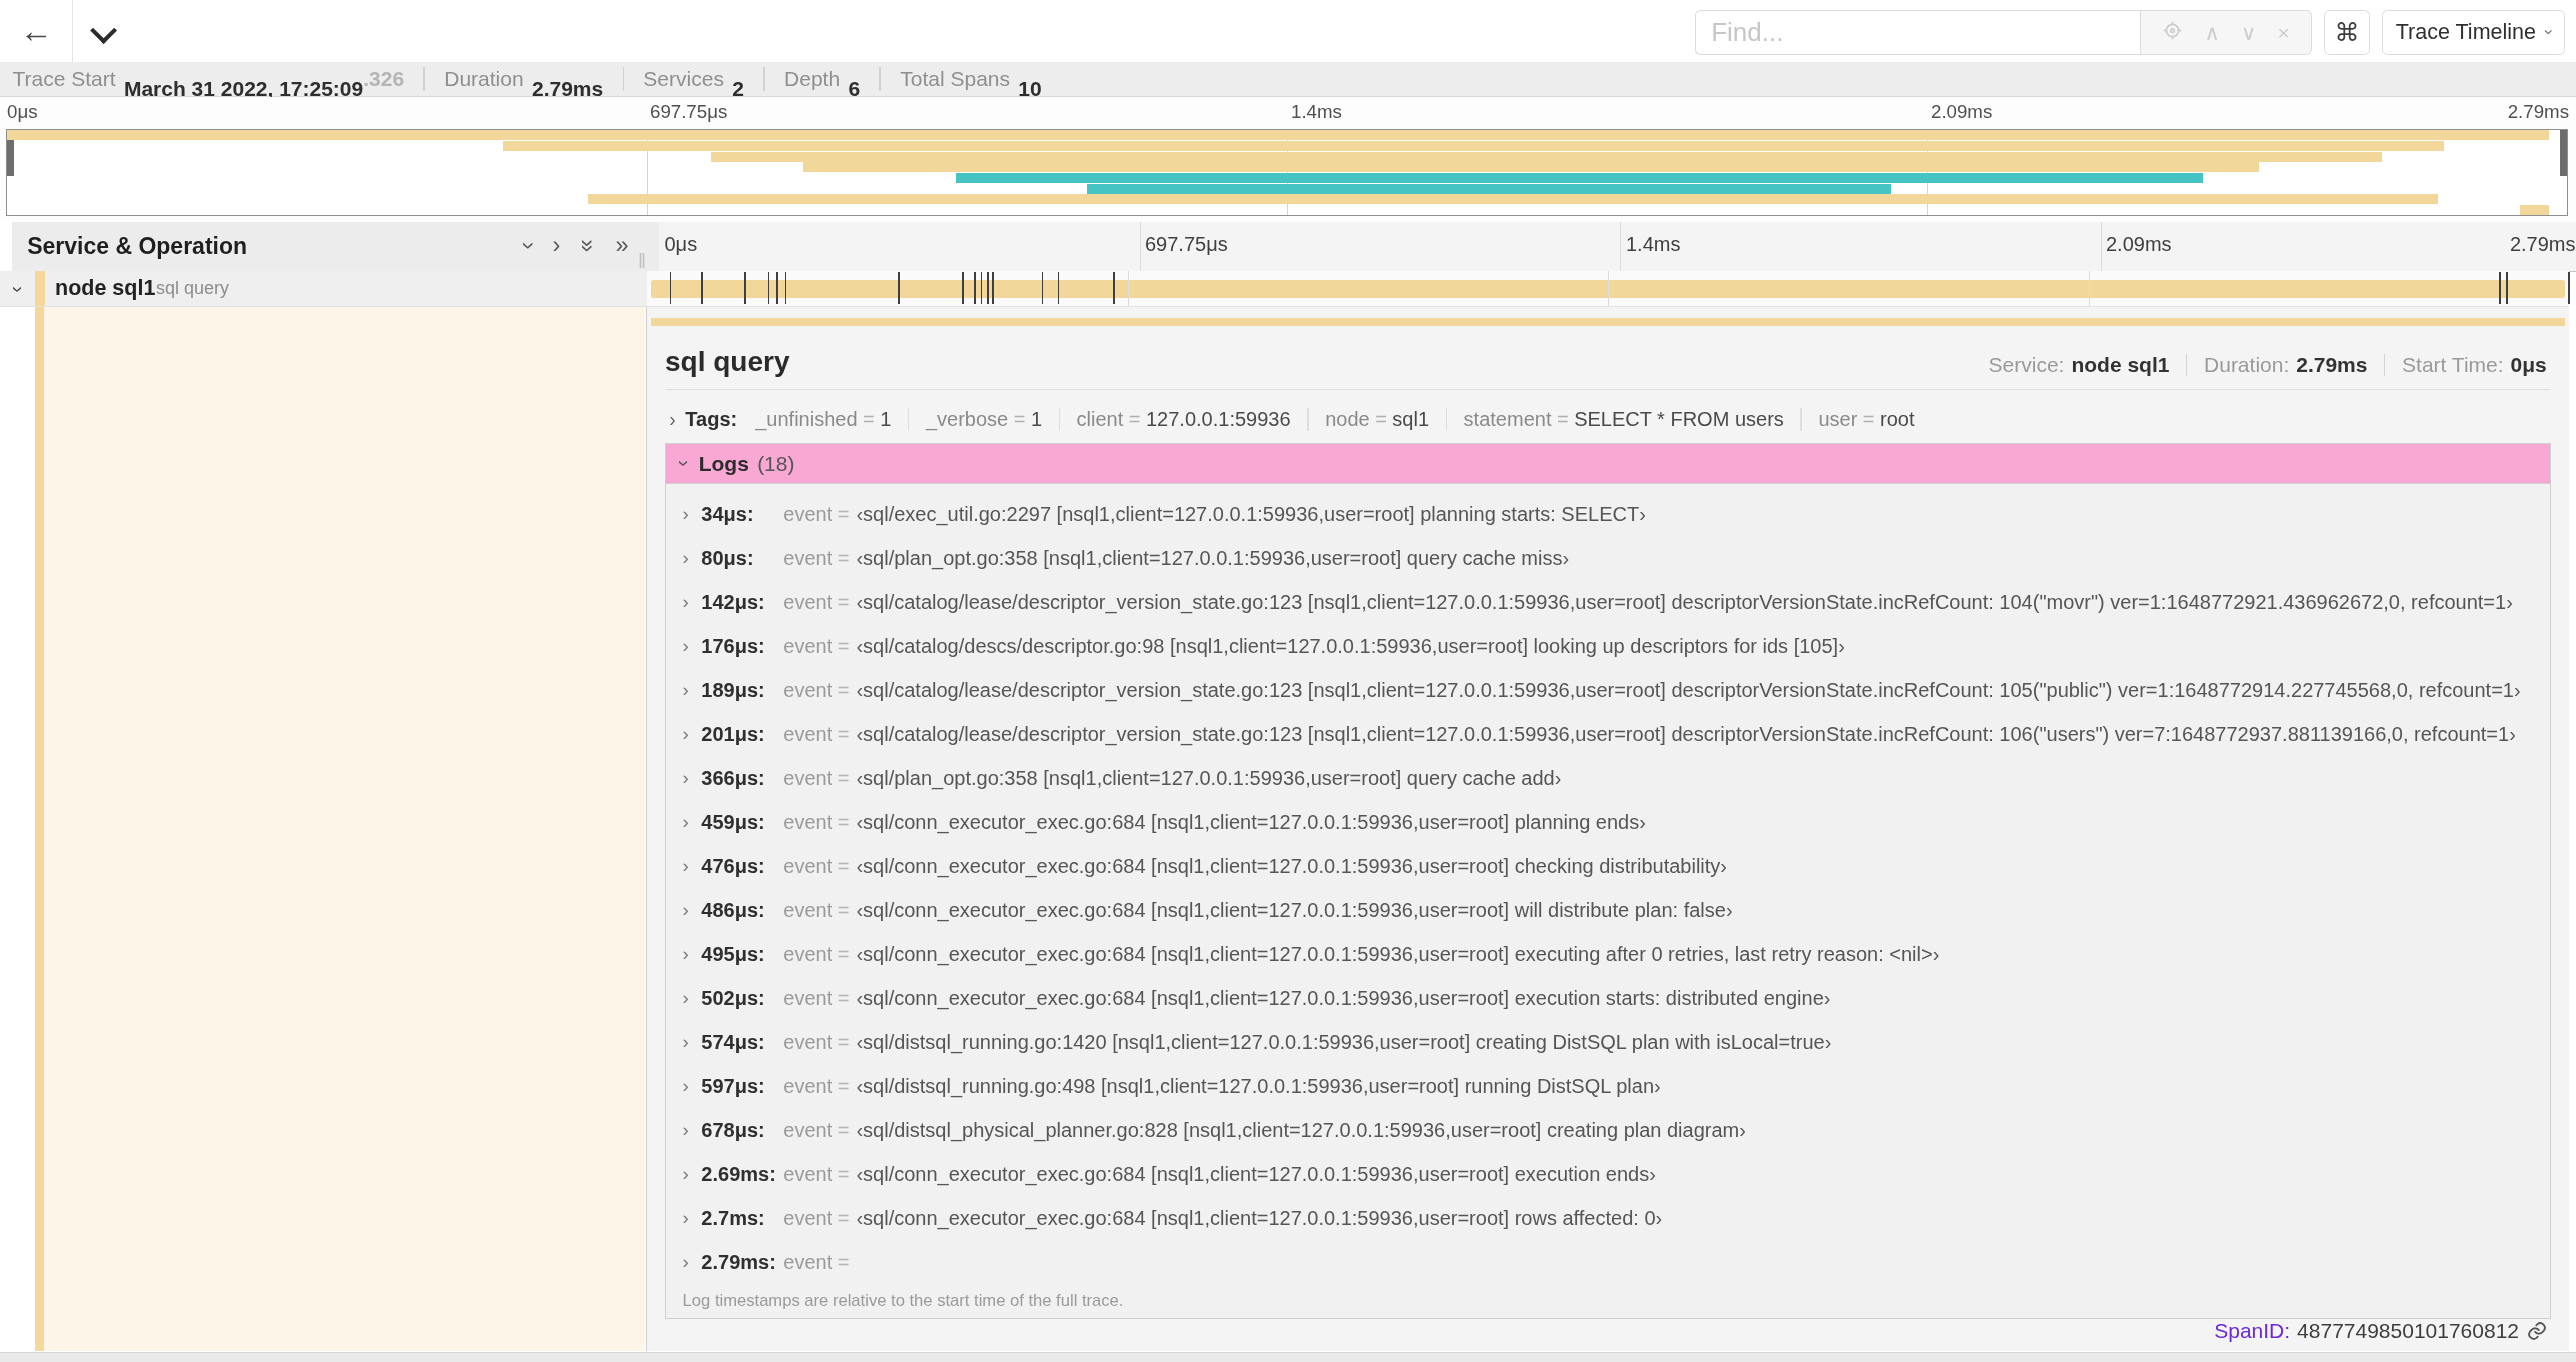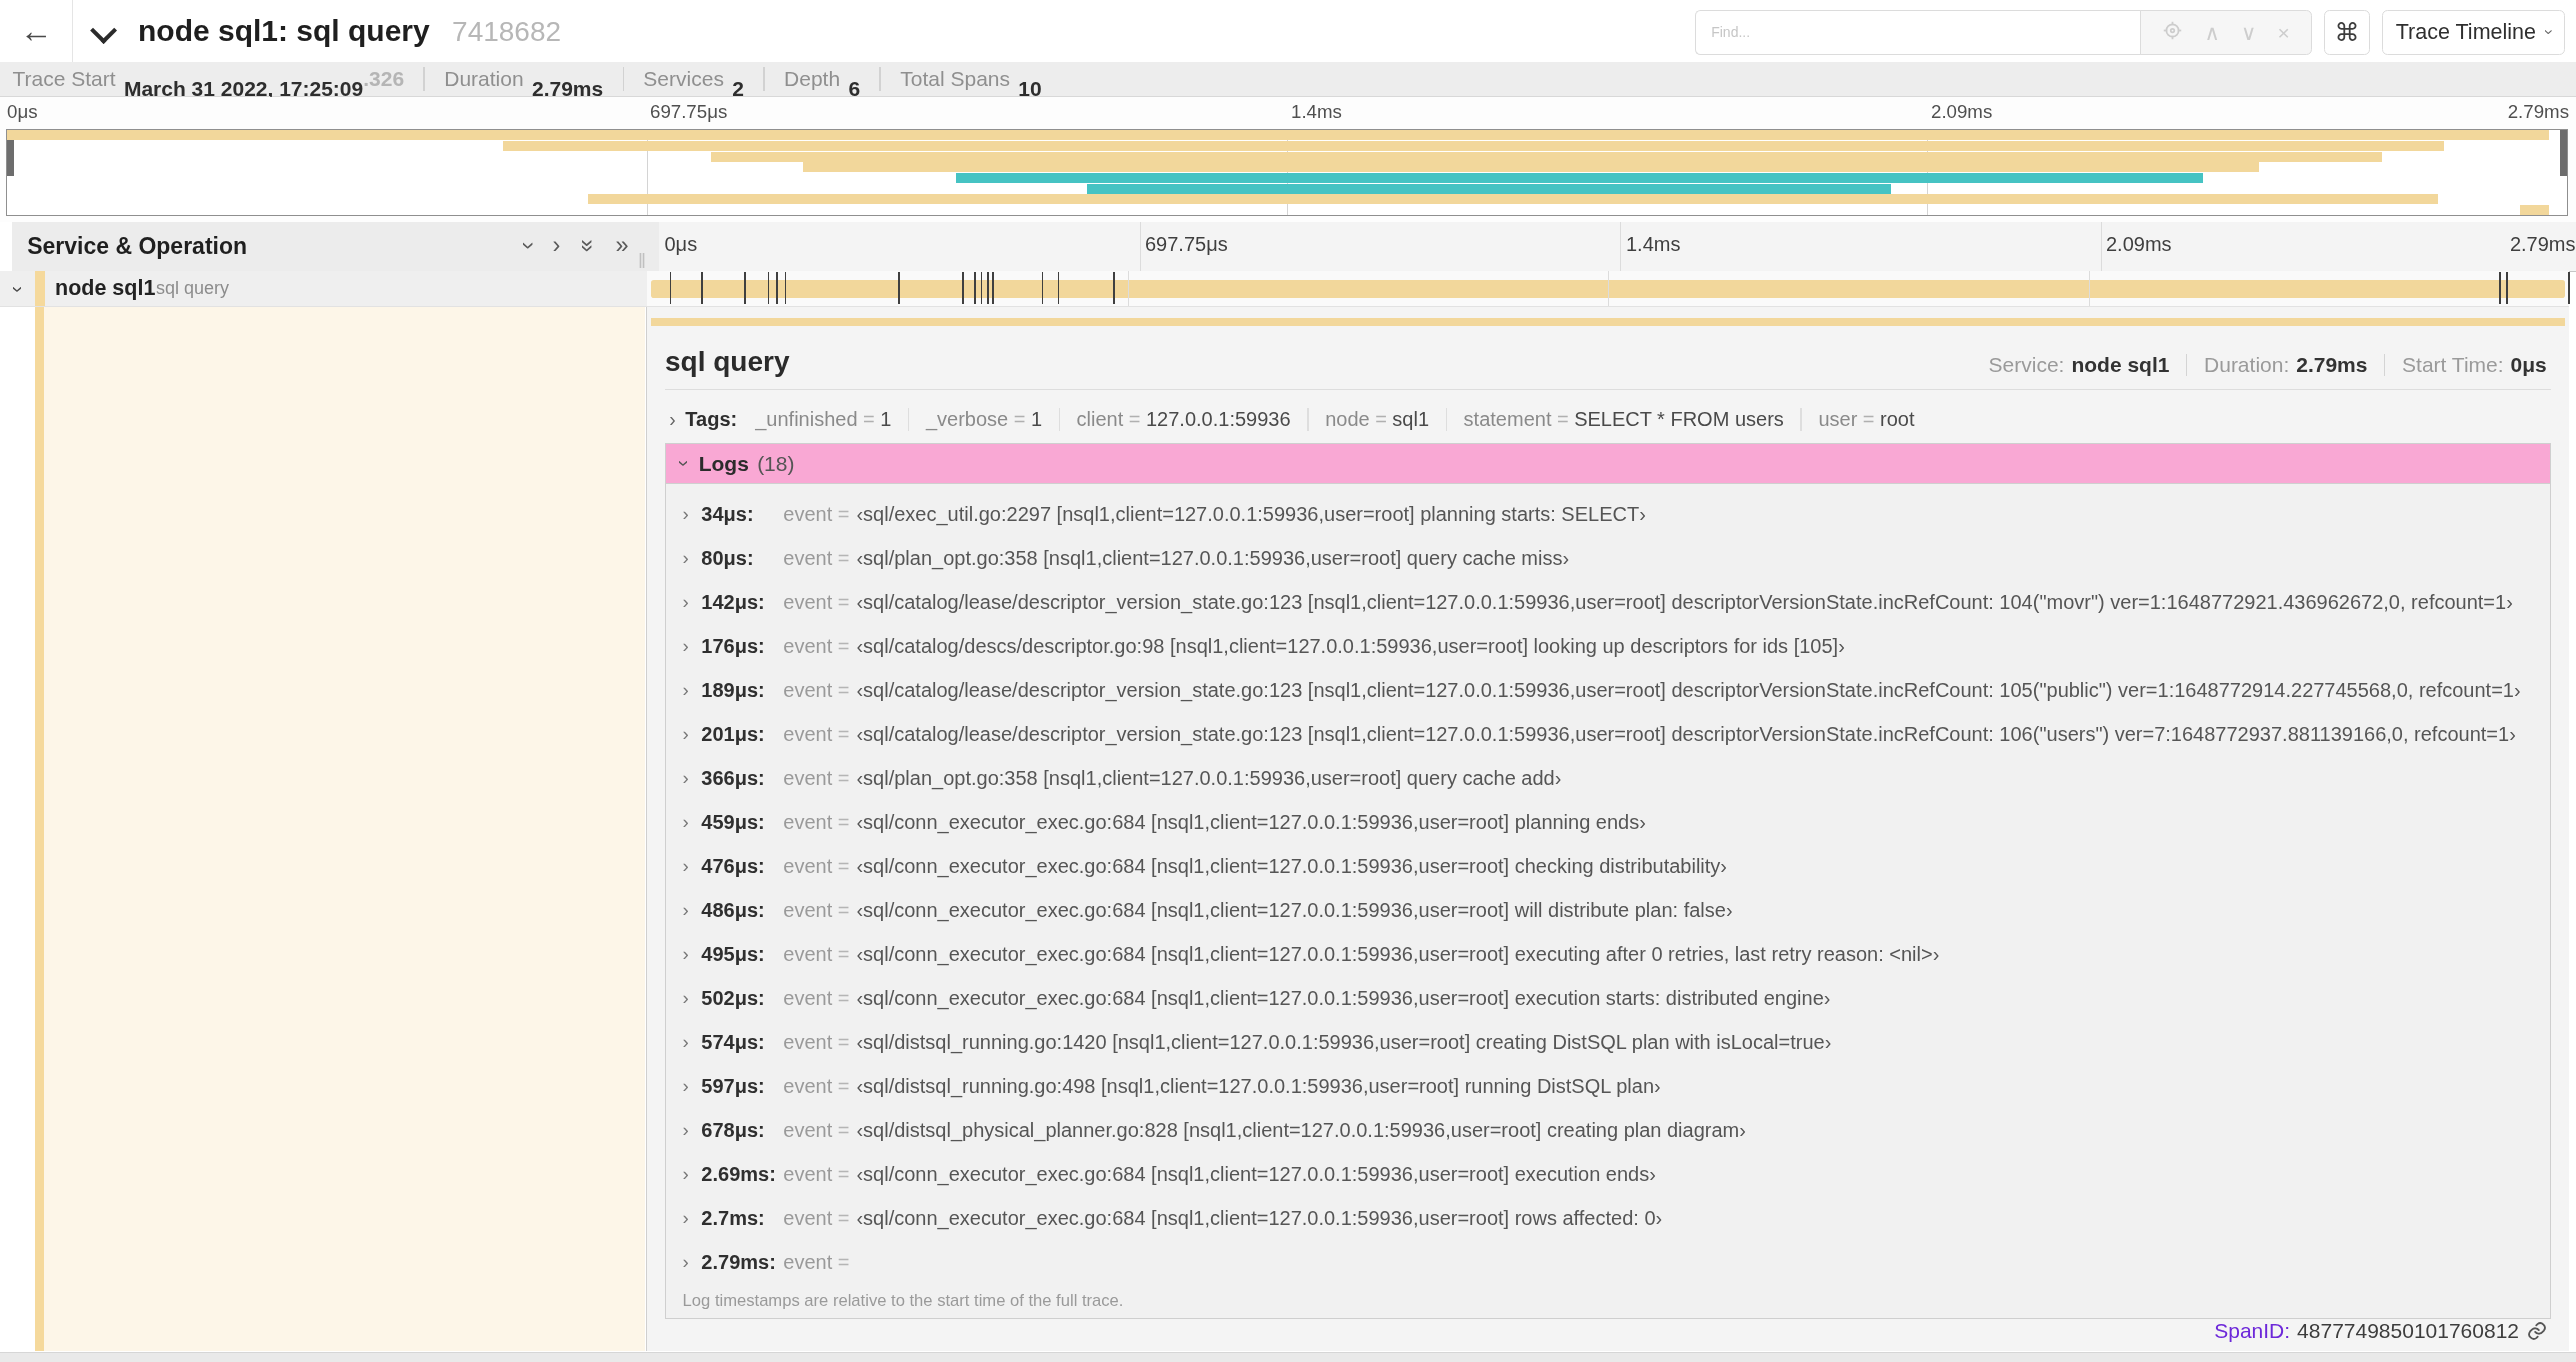--- a/index.html
+++ b/index.html
@@ -11,21 +11,21 @@
   .topbar{left:0;top:0;width:2576px;height:62px;background:#fff;}
   .back-btn{left:0;top:0;width:72px;height:62px;border-right:1.4px solid #e5e5e5;
             display:flex;align-items:center;justify-content:center;font-size:33px;color:#4a4a4a;cursor:pointer;}
   .title-chev{left:94px;top:21px;width:21px;height:21px;}
   .chev{display:inline-block;width:15.2px;height:15.2px;border-right:4.8px solid #2b2b2b;border-bottom:4.8px solid #2b2b2b;
         transform:rotate(45deg);}
   .trace-title{left:138px;top:0;height:62px;line-height:62px;font-size:30px;font-weight:700;color:#1f1f1f;white-space:nowrap;}
   .trace-id{font-weight:400;color:#b7b7b7;font-size:28px;margin-left:14px;}
   .find-box{left:1695px;top:9.7px;width:445px;height:43px;background:#fff;border:1.4px solid #dcdcdc;
             border-right:none;border-radius:5.5px 0 0 5.5px;display:flex;align-items:center;}
-  .find-box input{border:none;outline:none;width:100%;font-size:14px;color:#555;padding:0 15.2px;
+  .find-box input{border:none;outline:none;width:100%;font-size:26px;color:#555;padding:0 15.2px;
                   font-family:"Liberation Sans",sans-serif;background:transparent;}
   .find-box input::placeholder{color:#c6c6c6;}
   .find-tools{left:2140px;top:9.7px;width:170px;height:43px;background:#f6f6f6;border:1.4px solid #dcdcdc;
               border-radius:0 5.5px 5.5px 0;display:flex;align-items:center;justify-content:space-evenly;color:#cdcdcd;}
   .ft-ic{font-size:21px;color:#cdcdcd;cursor:pointer;line-height:1;}
   .kbd-btn{left:2324px;top:9.7px;width:44px;height:43px;background:#fff;border:1.4px solid #dcdcdc;border-radius:5.5px;
            display:flex;align-items:center;justify-content:center;font-size:25px;color:#3e3e3e;cursor:pointer;}
   .view-btn{left:2382px;top:9.7px;width:181px;height:43px;background:#fff;border:1.4px solid #dcdcdc;border-radius:5.5px;
             display:flex;align-items:center;justify-content:center;gap:9.7px;font-size:21.5px;color:#2f2f2f;cursor:pointer;}
   .view-btn .vchev{font-size:16.6px;color:#666;display:inline-block;transform:rotate(90deg);}
@@ -116,24 +116,20 @@
 <body>
 
 <div class="app">
 
   <div class="abs topbar">
     <div class="abs back-btn">
       <span>←</span>
     </div>
     <div class="abs title-chev">
       <span class="chev"></span>
-    </div>
-    <div class="abs trace-title">
-      <span>node sql1: sql query</span>
-      <span class="trace-id">7418682</span>
     </div>
     <div class="abs find-box">
       <input type="text" placeholder="Find..." style="">
     </div>
     <div class="abs find-tools">
       <span class="ft-ic">
         <svg width="21" height="21" viewBox="0 0 24 24" fill="none" stroke="currentColor" stroke-width="2">
           <circle cx="12" cy="12" r="7"></circle>
             <circle cx="12" cy="12" r="2"></circle>
           <line x1="12" y1="2" x2="12" y2="6"></line>

